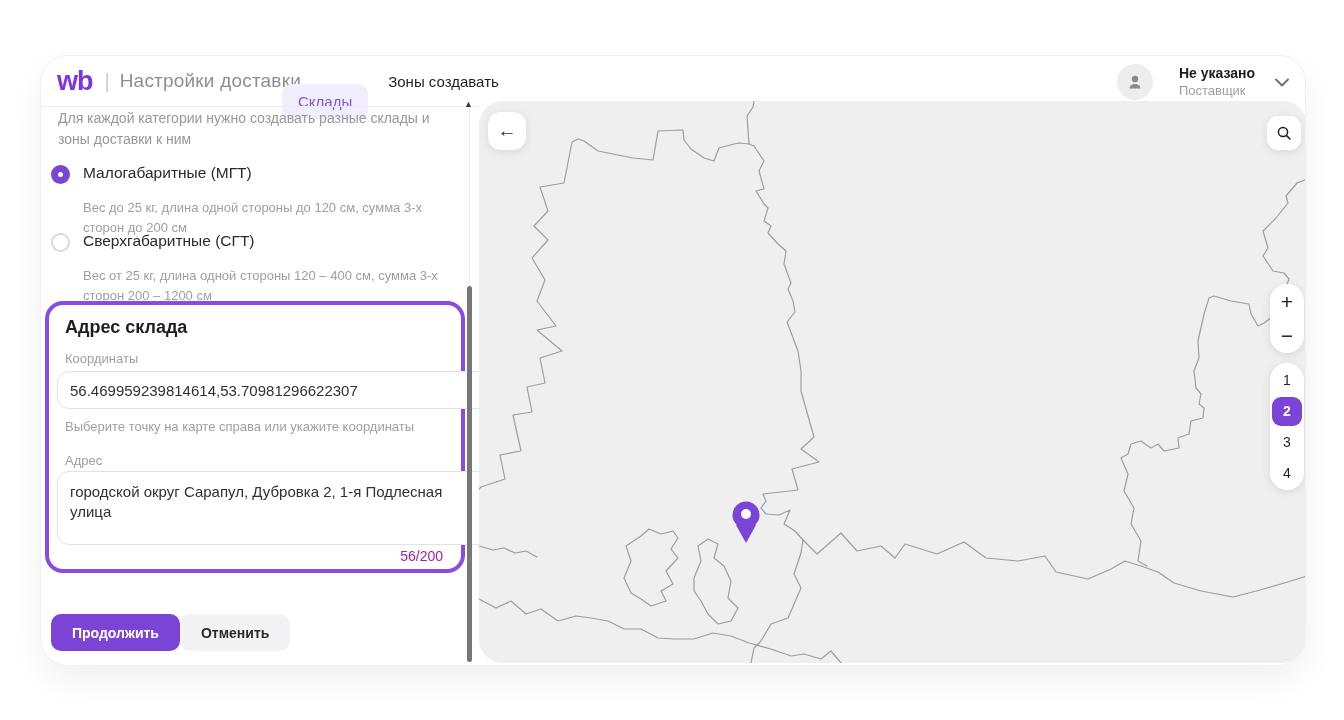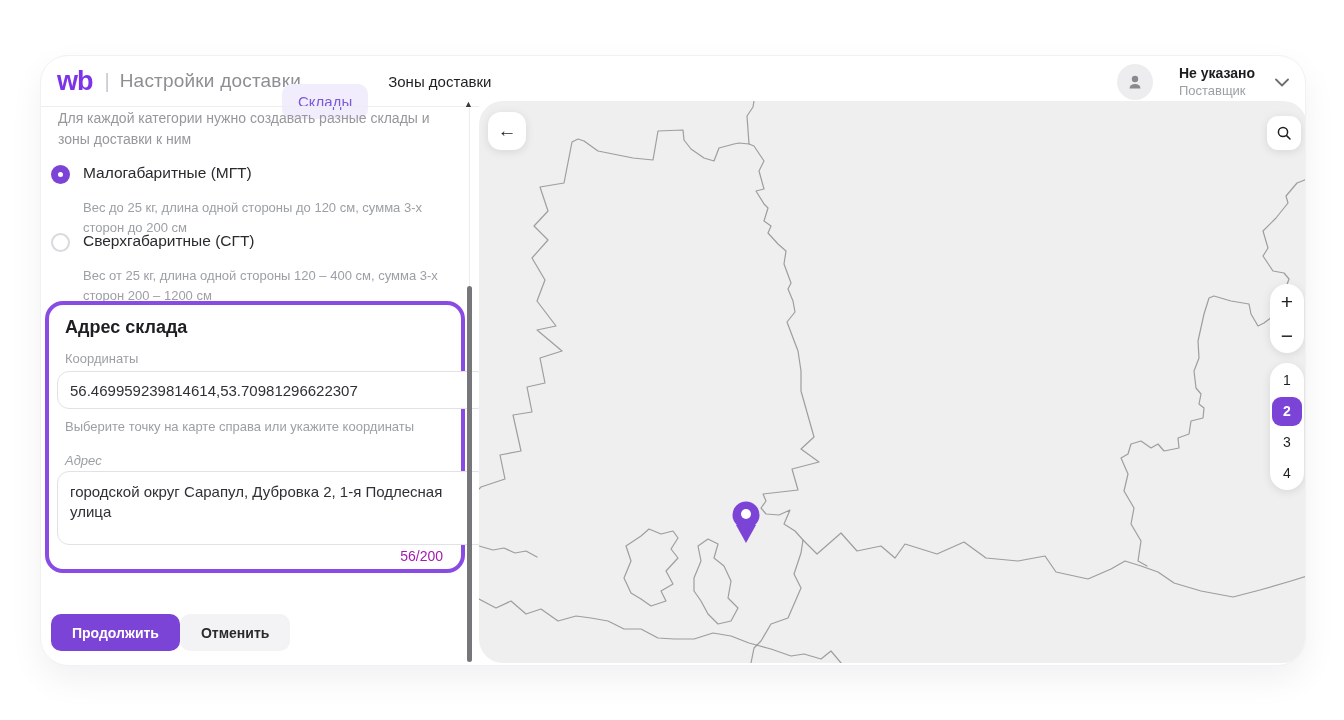--- a/index.html
+++ b/index.html
@@ -39,21 +39,21 @@
            border:2px solid #D9D9DE; background:#fff; position:relative; margin-top:1px; }
   .radio.on { background:var(--primary,#7C44D6); border-color:var(--primary,#7C44D6); }
   .radio.on::after { content:""; position:absolute; inset:5px; background:#fff; border-radius:50%; }
   .cat-label { font-size:15.5px; font-weight:500; color:#2A2A2E; }
   .cat-desc { font-size:13px; color:#9CA0A5; line-height:1.5; margin-top:16px; width:372px; }
 
   .addr-card { position:absolute; left:4px; top:245px; width:420px; height:272px;
                border:4px solid var(--primary-bright,#8A4BE4); border-radius:18px; background:#fff; }
   .addr-title { position:absolute; left:16px; top:12px; font-size:18px; font-weight:700; color:#1E1E22; }
   .f-label { position:absolute; left:16px; font-size:13px; color:#9CA0A5; }
-  .l-coords { top:46px; } .l-addr { top:148px;font-style:italic; }
+  .l-coords { top:46px; } .l-addr { top:148px; }
   .t-input { position:absolute; left:8px; width:432px; border:1px solid #E2E2E6; border-radius:12px;
              font-family:inherit; font-size:15px; color:#303036; background:#fff; outline:none; }
   .coords-input { top:66px; height:38px; padding:0 12px; }
   .addr-area { top:166px; height:74px; padding:10px 12px; resize:none; line-height:1.35; }
   .hint { position:absolute; left:16px; top:114px; font-size:13px; color:#9CA0A5; }
   .counter { position:absolute; right:18px; top:243px; font-size:14px; color:#a21caf; }
 
   .btn-row { position:absolute; left:10px; top:558px; display:flex; gap:0; }
   .btn { border:0; border-radius:10px; font-family:inherit; font-size:14px; font-weight:700;
          height:37px; padding:0 21px; cursor:pointer; }
@@ -97,21 +97,21 @@
 <div id="app-card">
 
   <div class="hdr">
     <div class="logo-wrap">
       <span class="logo">wb</span>
       <span class="logo-sep">|</span>
       <span class="app-title">Настройки доставки</span>
     </div>
     <nav class="tabs">
       <button class="tab active">Склады</button>
-      <button class="tab">Зоны доставки</button>
+      <button class="tab">Зоны создавать</button>
     </nav>
     <div class="user">
       <span class="avatar">
         <svg width="18" height="18" viewBox="0 0 18 18">
           <circle cx="9" cy="6" r="3.2" fill="#8A8A8E"></circle>
           <path d="M3.5 15.5 a5.5 4.6 0 0 1 11 0 Z" fill="#8A8A8E"></path>
         </svg>
       </span>
       <span class="user-text">
         <span class="user-name">Не указано</span>

